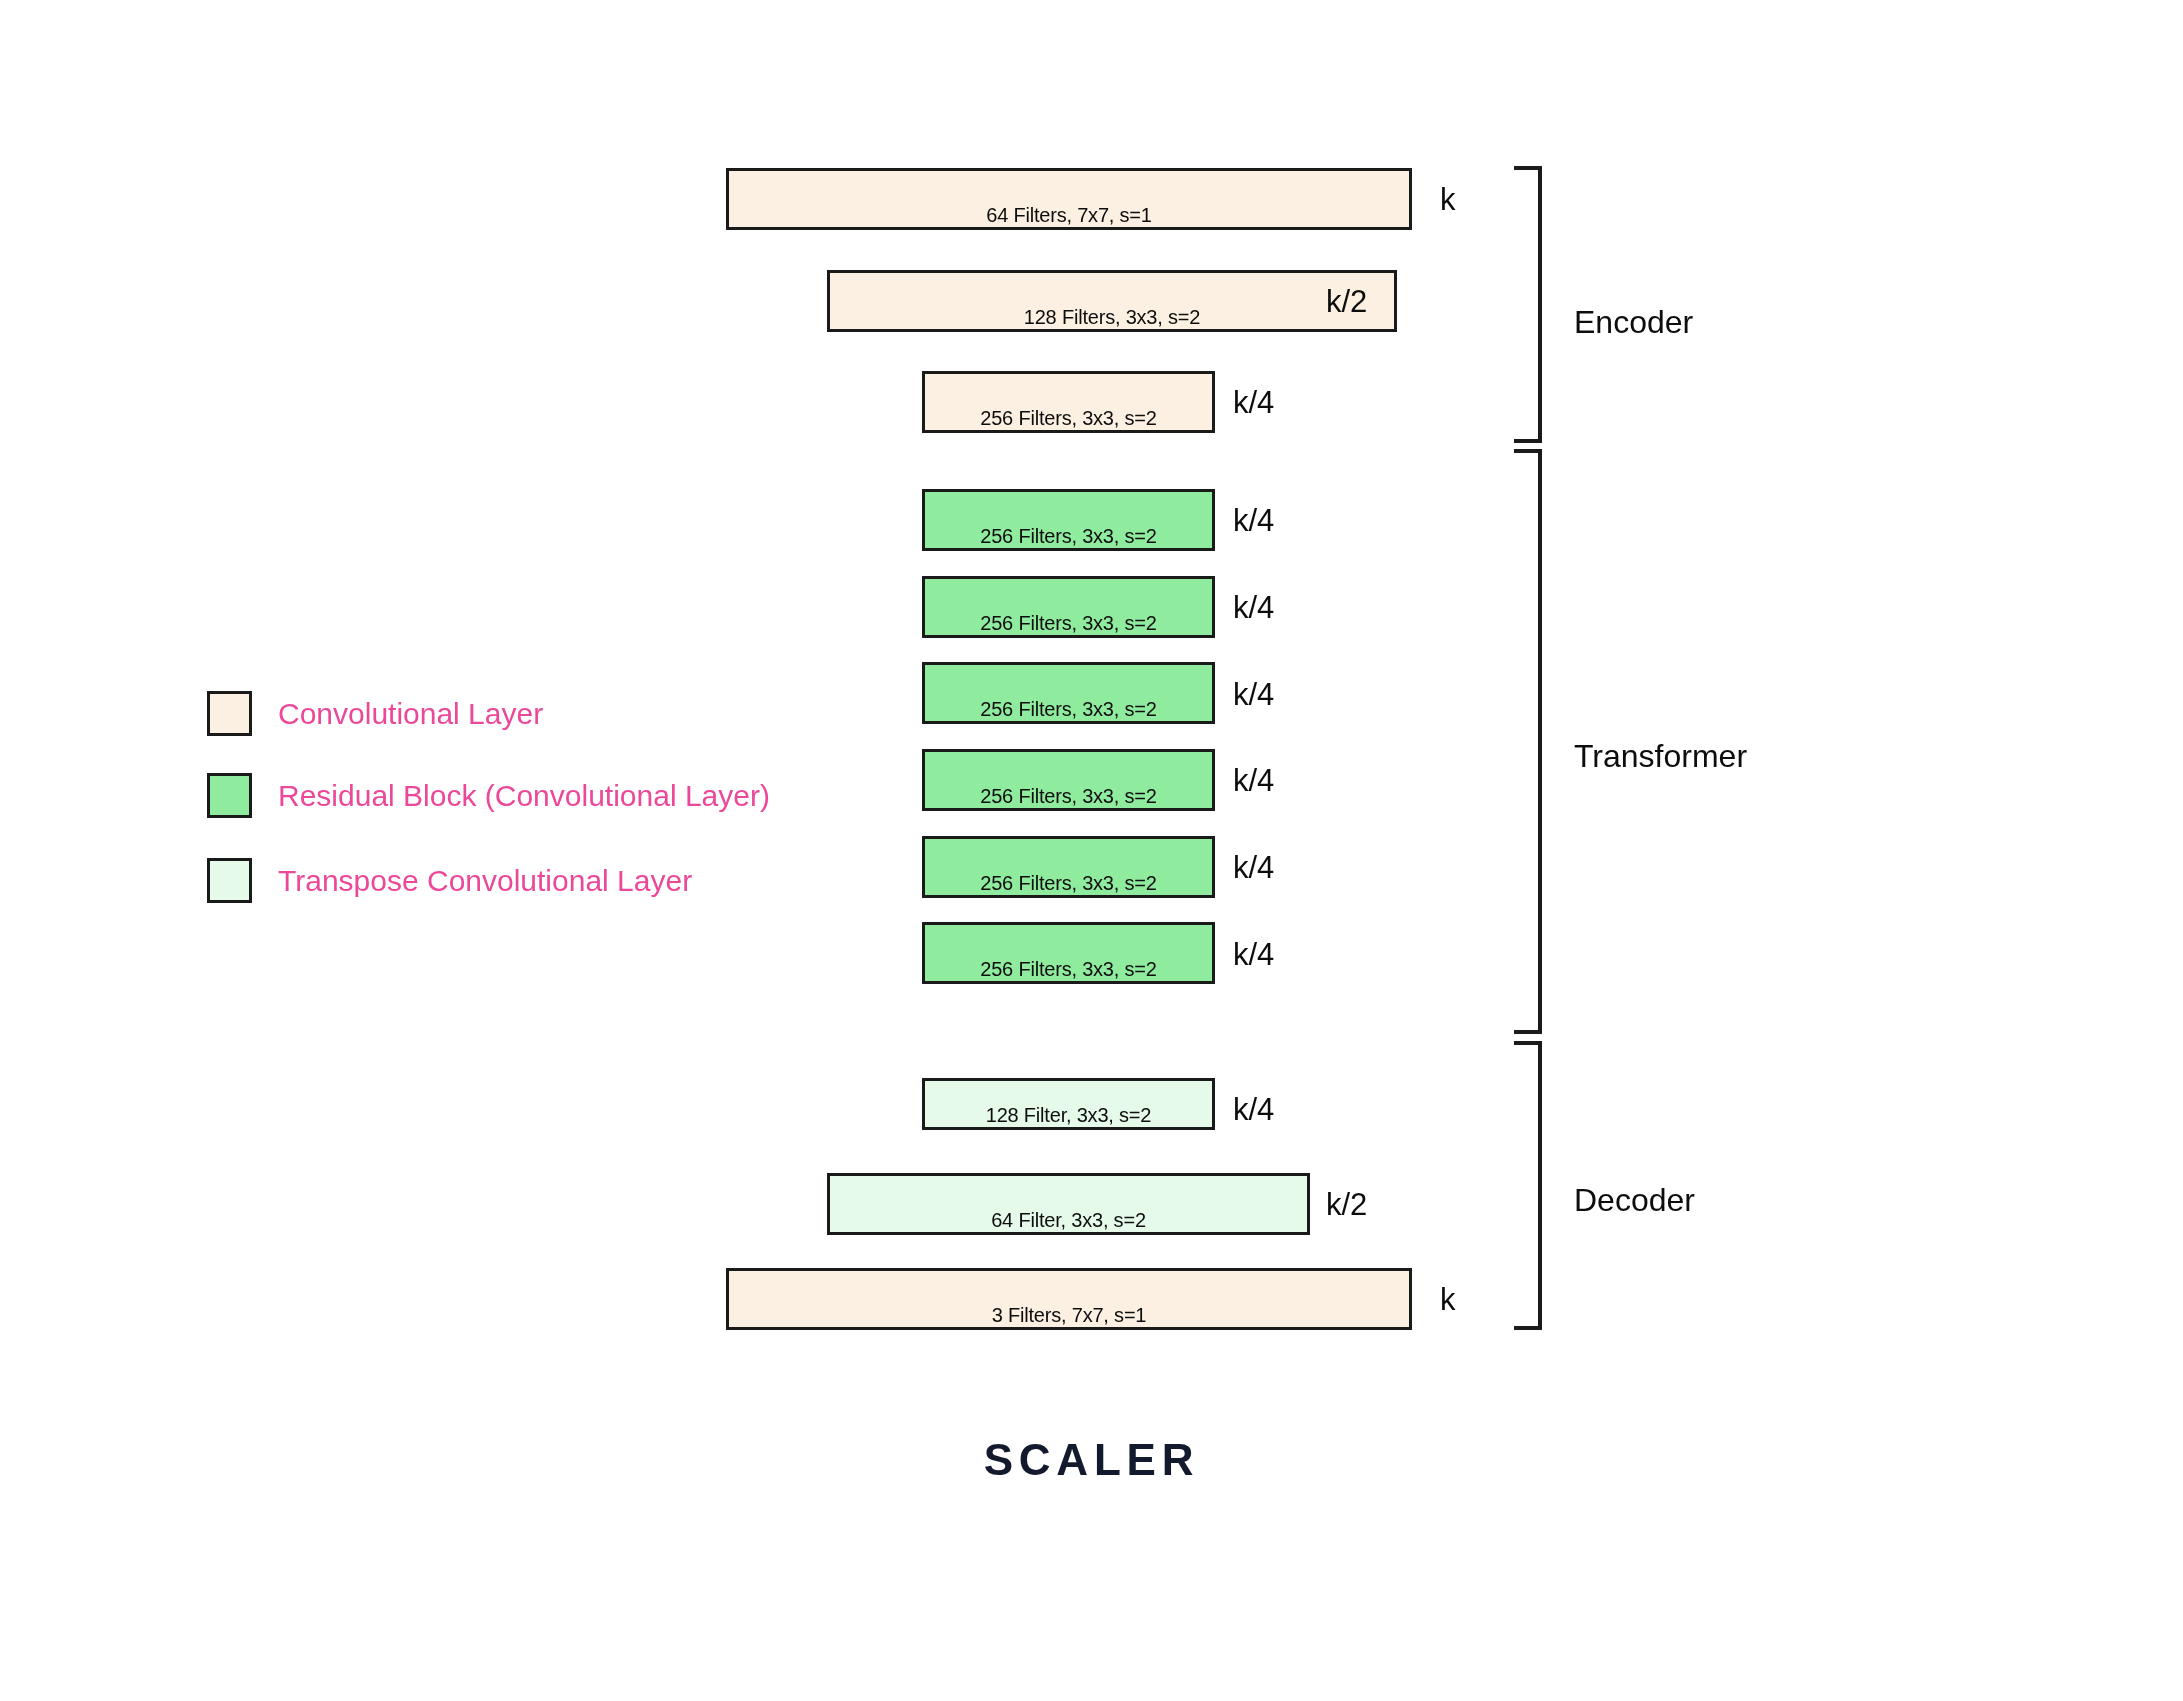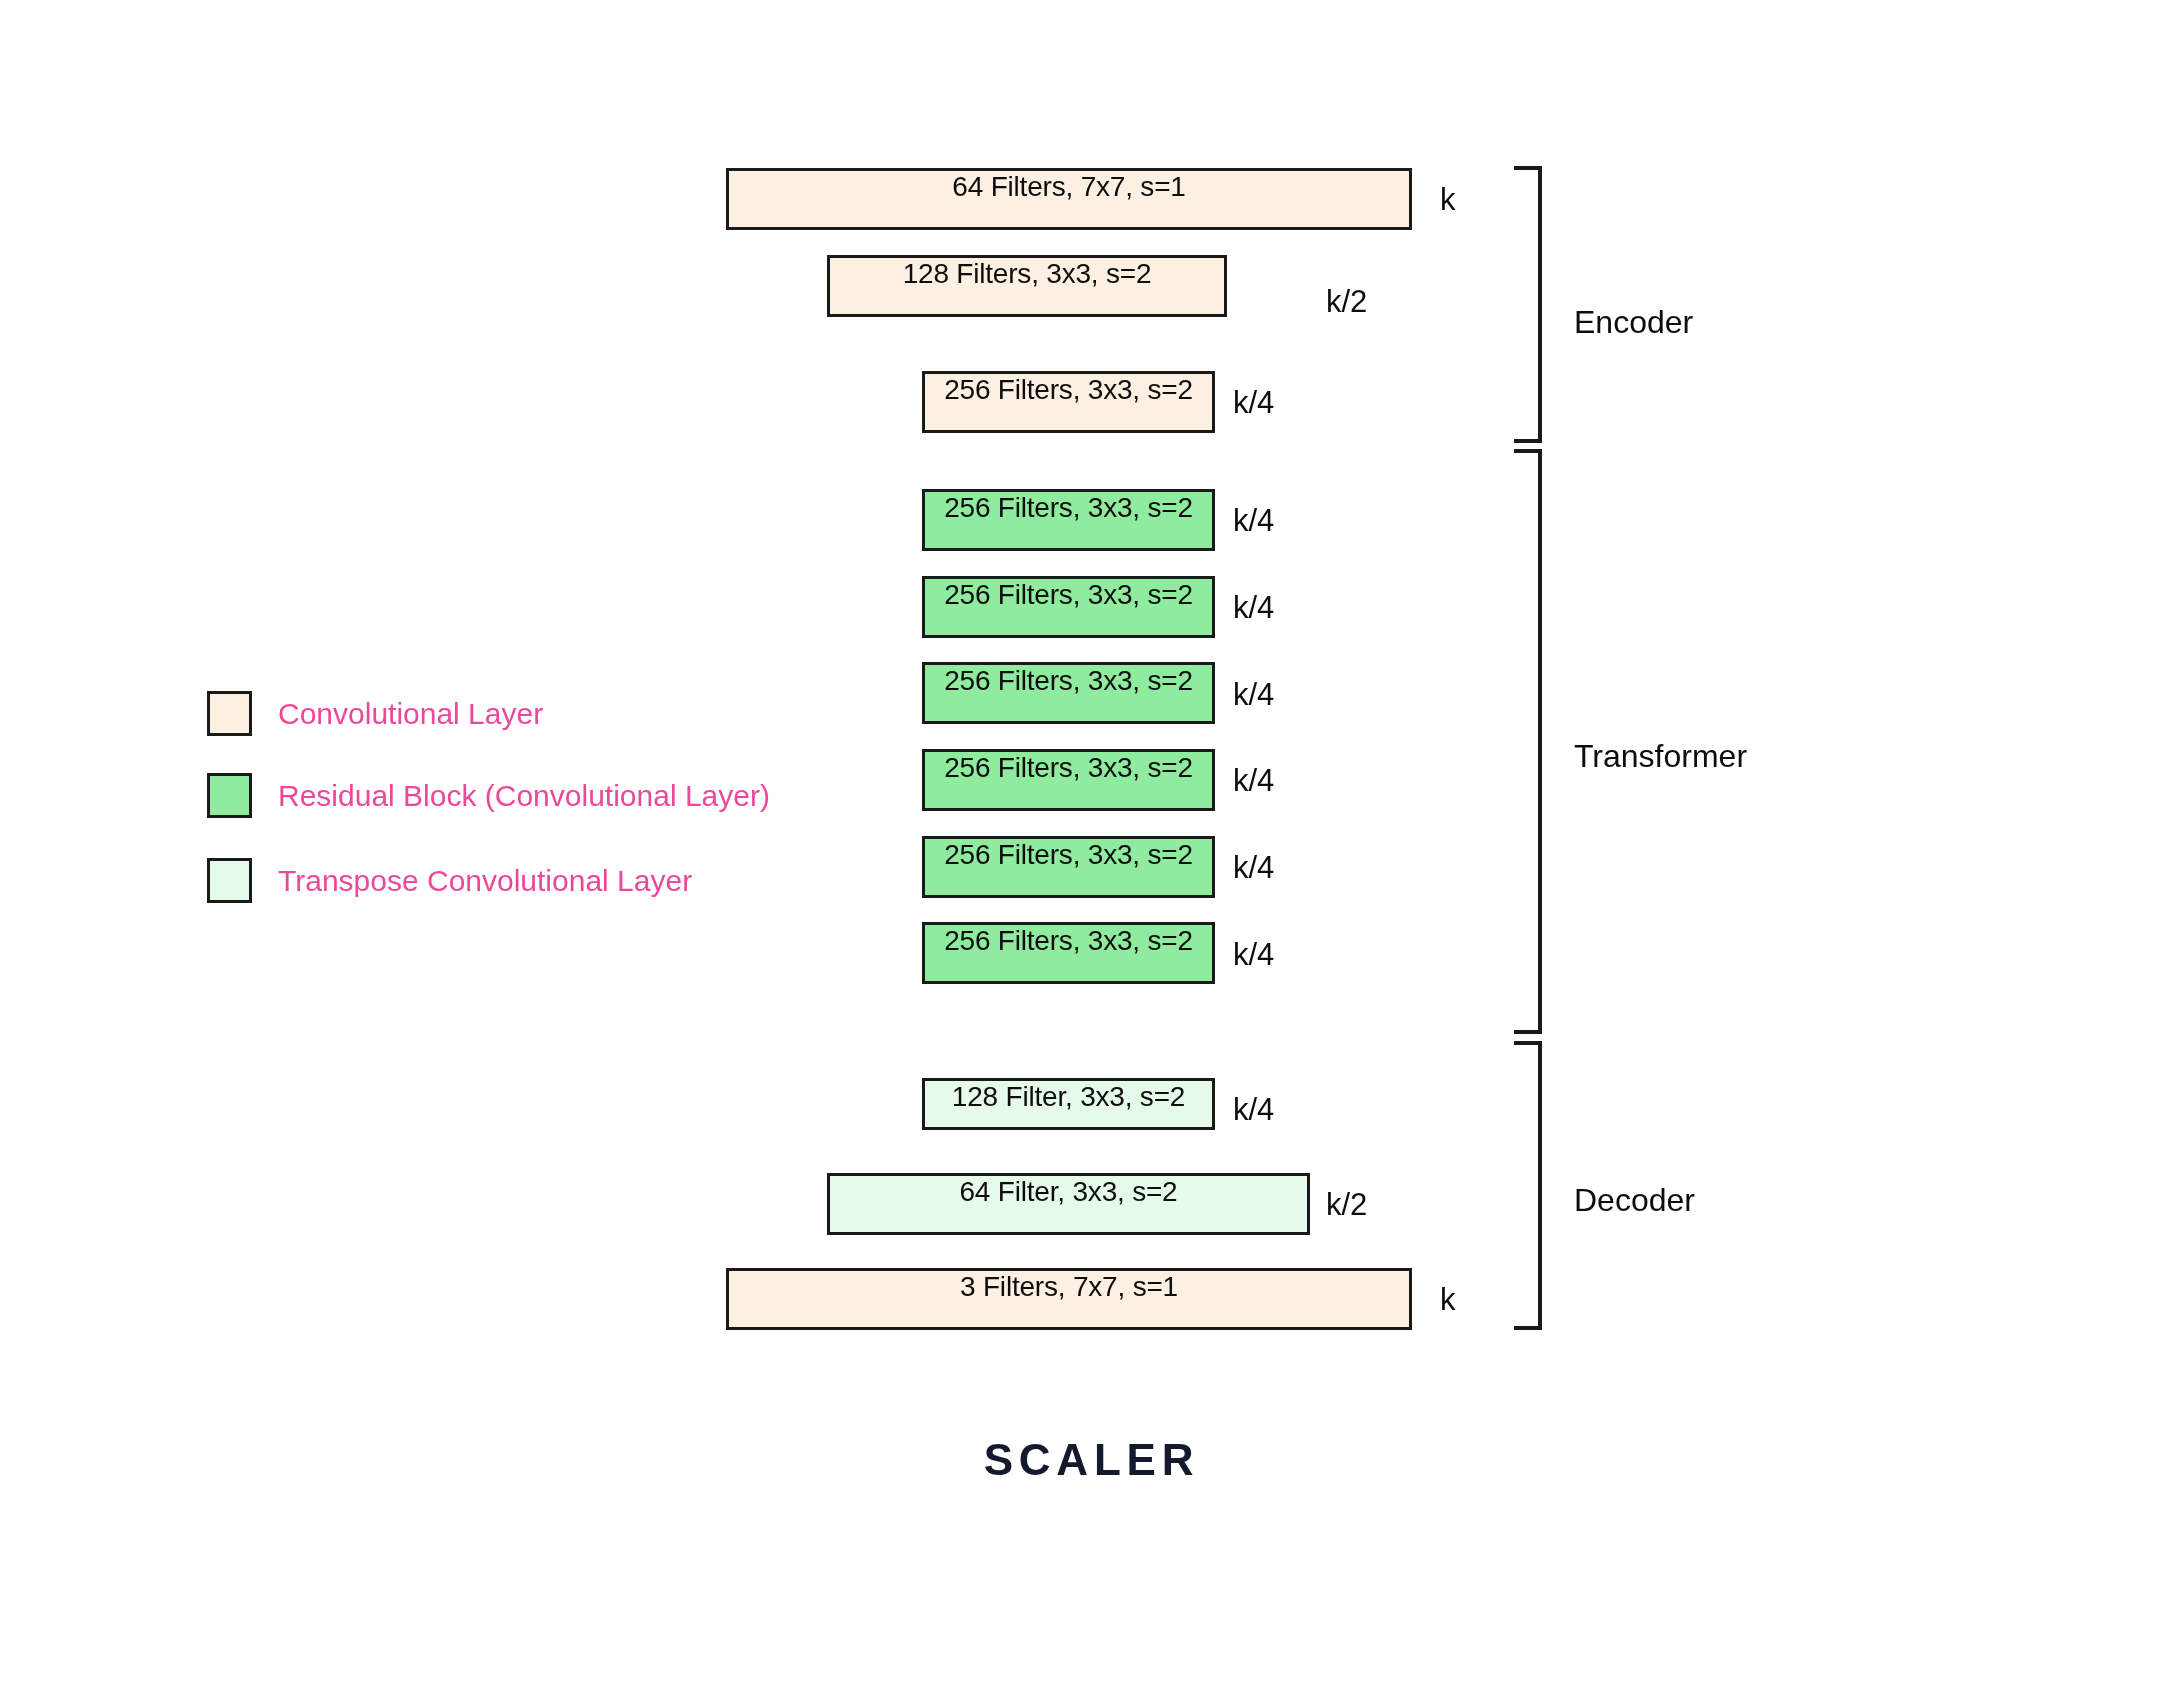--- a/index.html
+++ b/index.html
@@ -17,24 +17,24 @@
     background: #ffffff;
     overflow: hidden;
   }
 
   
   .layer-box {
     position: absolute;
     box-sizing: border-box;
     border: 3.2px solid #1a1a1a;
     display: flex;
-    align-items: flex-start;
+    align-items: flex-end;
     justify-content: center;
     color: #0d0d0d;
-    font-size: 28px;
+    font-size: 20px;
     letter-spacing: -0.2px;
     white-space: nowrap;
   }
   .layer-box.conv      { background: #fcf0e2; }
   .layer-box.residual  { background: #8fec9f; }
   .layer-box.transpose { background: #e6faea; }
 
   
   .size-note {
     position: absolute;
@@ -124,21 +124,21 @@
 </head>
 <body>
 
 <div id="canvas">
 
   <div class="layer-box conv" style="left:726px; top:168px; width:686px; height:62px;">
     <span>64 Filters, 7x7, s=1</span>
   </div>
   <div class="size-note" style="left:1440px; top:184px;">k</div>
 
-  <div class="layer-box conv" style="left:827px; top:255px; width:400px; height:62px;">
+  <div class="layer-box conv" style="left:827px; top:270px; width:570px; height:62px;">
     <span>128 Filters, 3x3, s=2</span>
   </div>
   <div class="size-note" style="left:1326px; top:286px;">k/2</div>
 
   <div class="layer-box conv" style="left:922px; top:371px; width:293px; height:62px;">
     <span>256 Filters, 3x3, s=2</span>
   </div>
   <div class="size-note" style="left:1233px; top:387px;">k/4</div>
 
   <div class="layer-box residual" style="left:922px; top:489px; width:293px; height:62px;">

